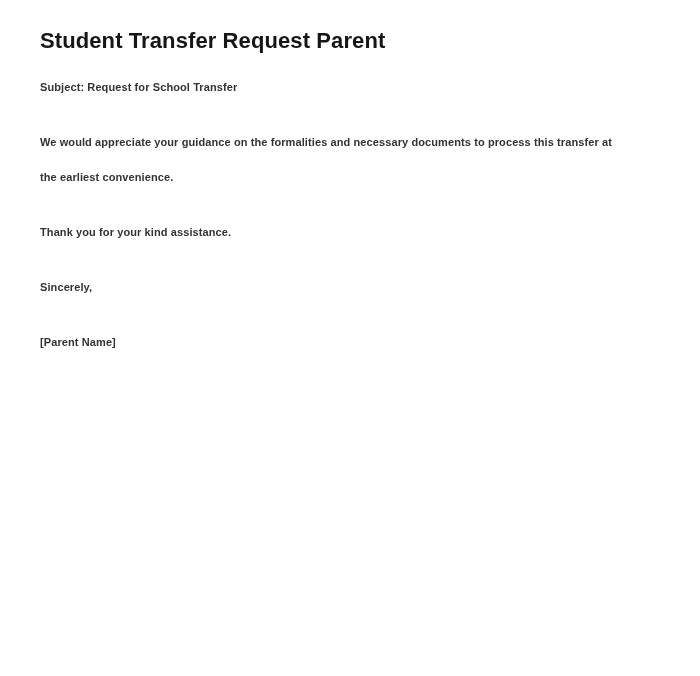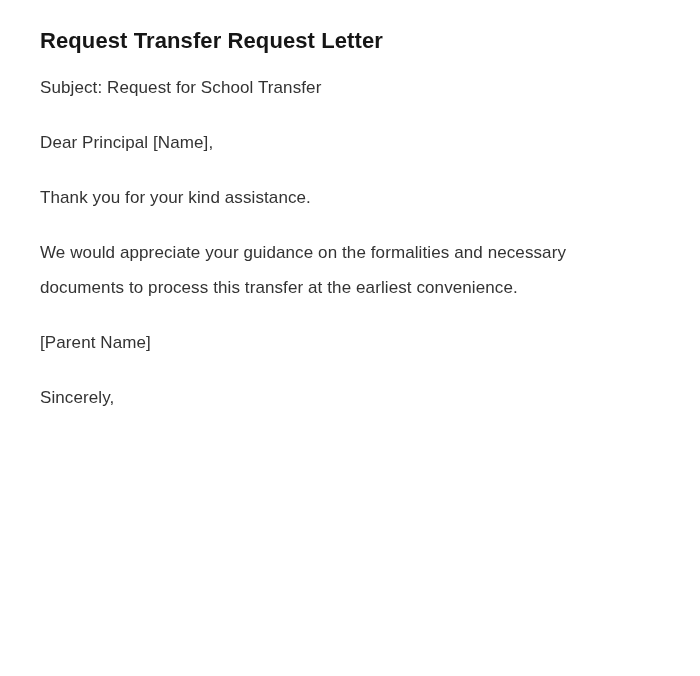--- a/index.html
+++ b/index.html
@@ -24,31 +24,30 @@
     margin: 0 0 15px 0;
     font-size: 22px;
     line-height: 28px;
     font-weight: 700;
     color: #161616;
     letter-spacing: 0.1px;
   }
   .letter p {
     margin: 0 12px 20px 0;
     max-width: 600px;
-    font-size: 17px;
+    font-size: 11px;
     line-height: 35px;
-    font-weight: 400;
+    font-weight: 700;
     color: #333333;
     letter-spacing: 0.1px;
   }
 </style>
 </head>
 <body>
 
 <div class="letter">
-  <h1>Request Transfer Request Letter</h1>
+  <h1>Student Transfer Request Parent</h1>
   <p>Subject: Request for School Transfer</p>
-  <p>Dear Principal [Name],</p>
+  <p>We would appreciate your guidance on the formalities and necessary documents to process this transfer at the earliest convenience.</p>
   <p>Thank you for your kind assistance.</p>
-  <p>We would appreciate your guidance on the formalities and necessary documents to process this transfer at the earliest convenience.</p>
+  <p>Sincerely,</p>
   <p>[Parent Name]</p>
-  <p>Sincerely,</p>
 </div>
 
 </body></html>

